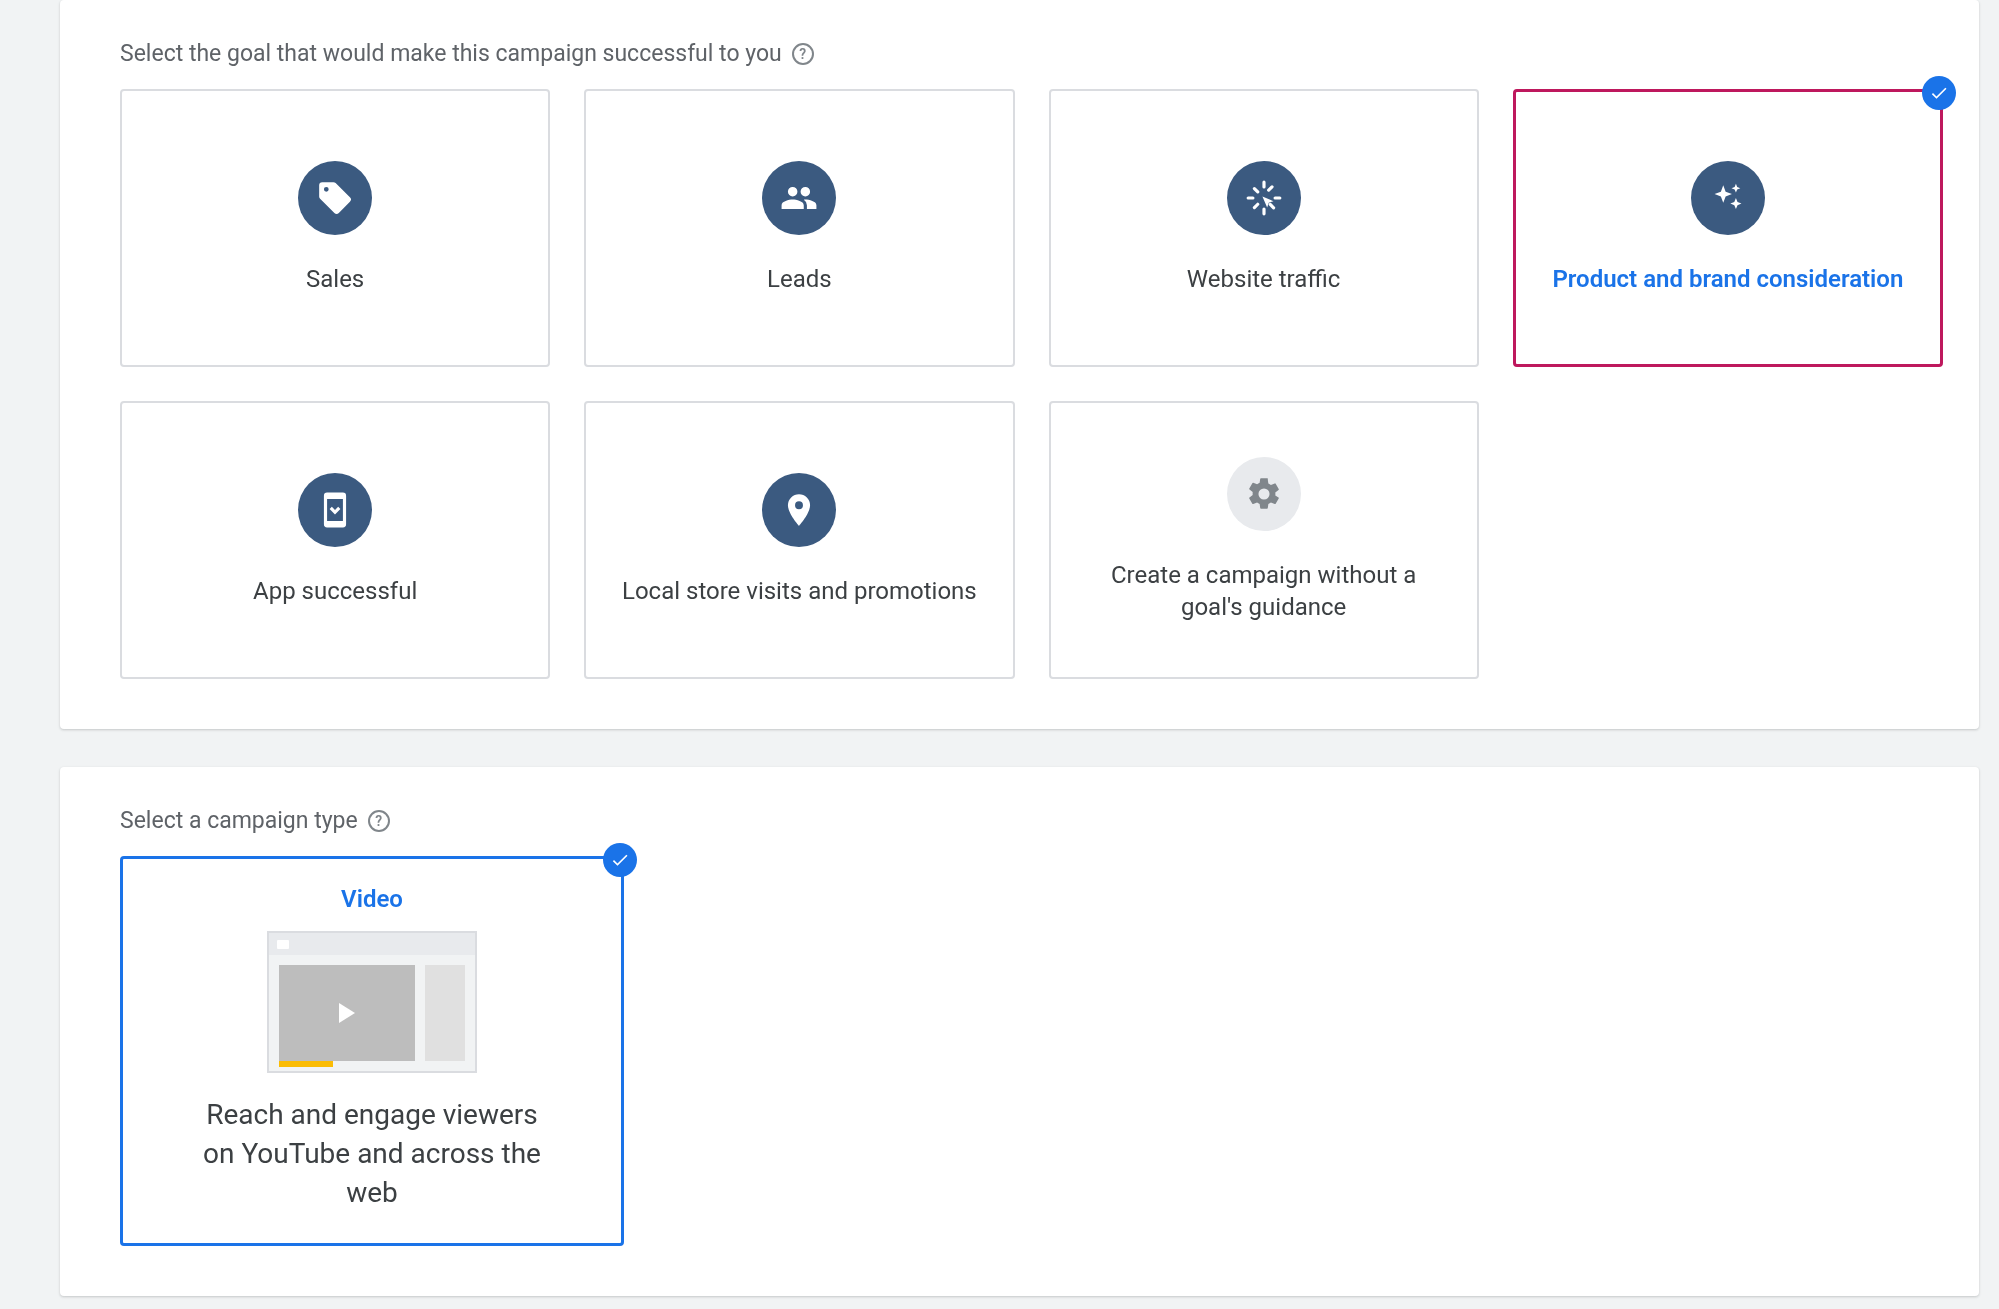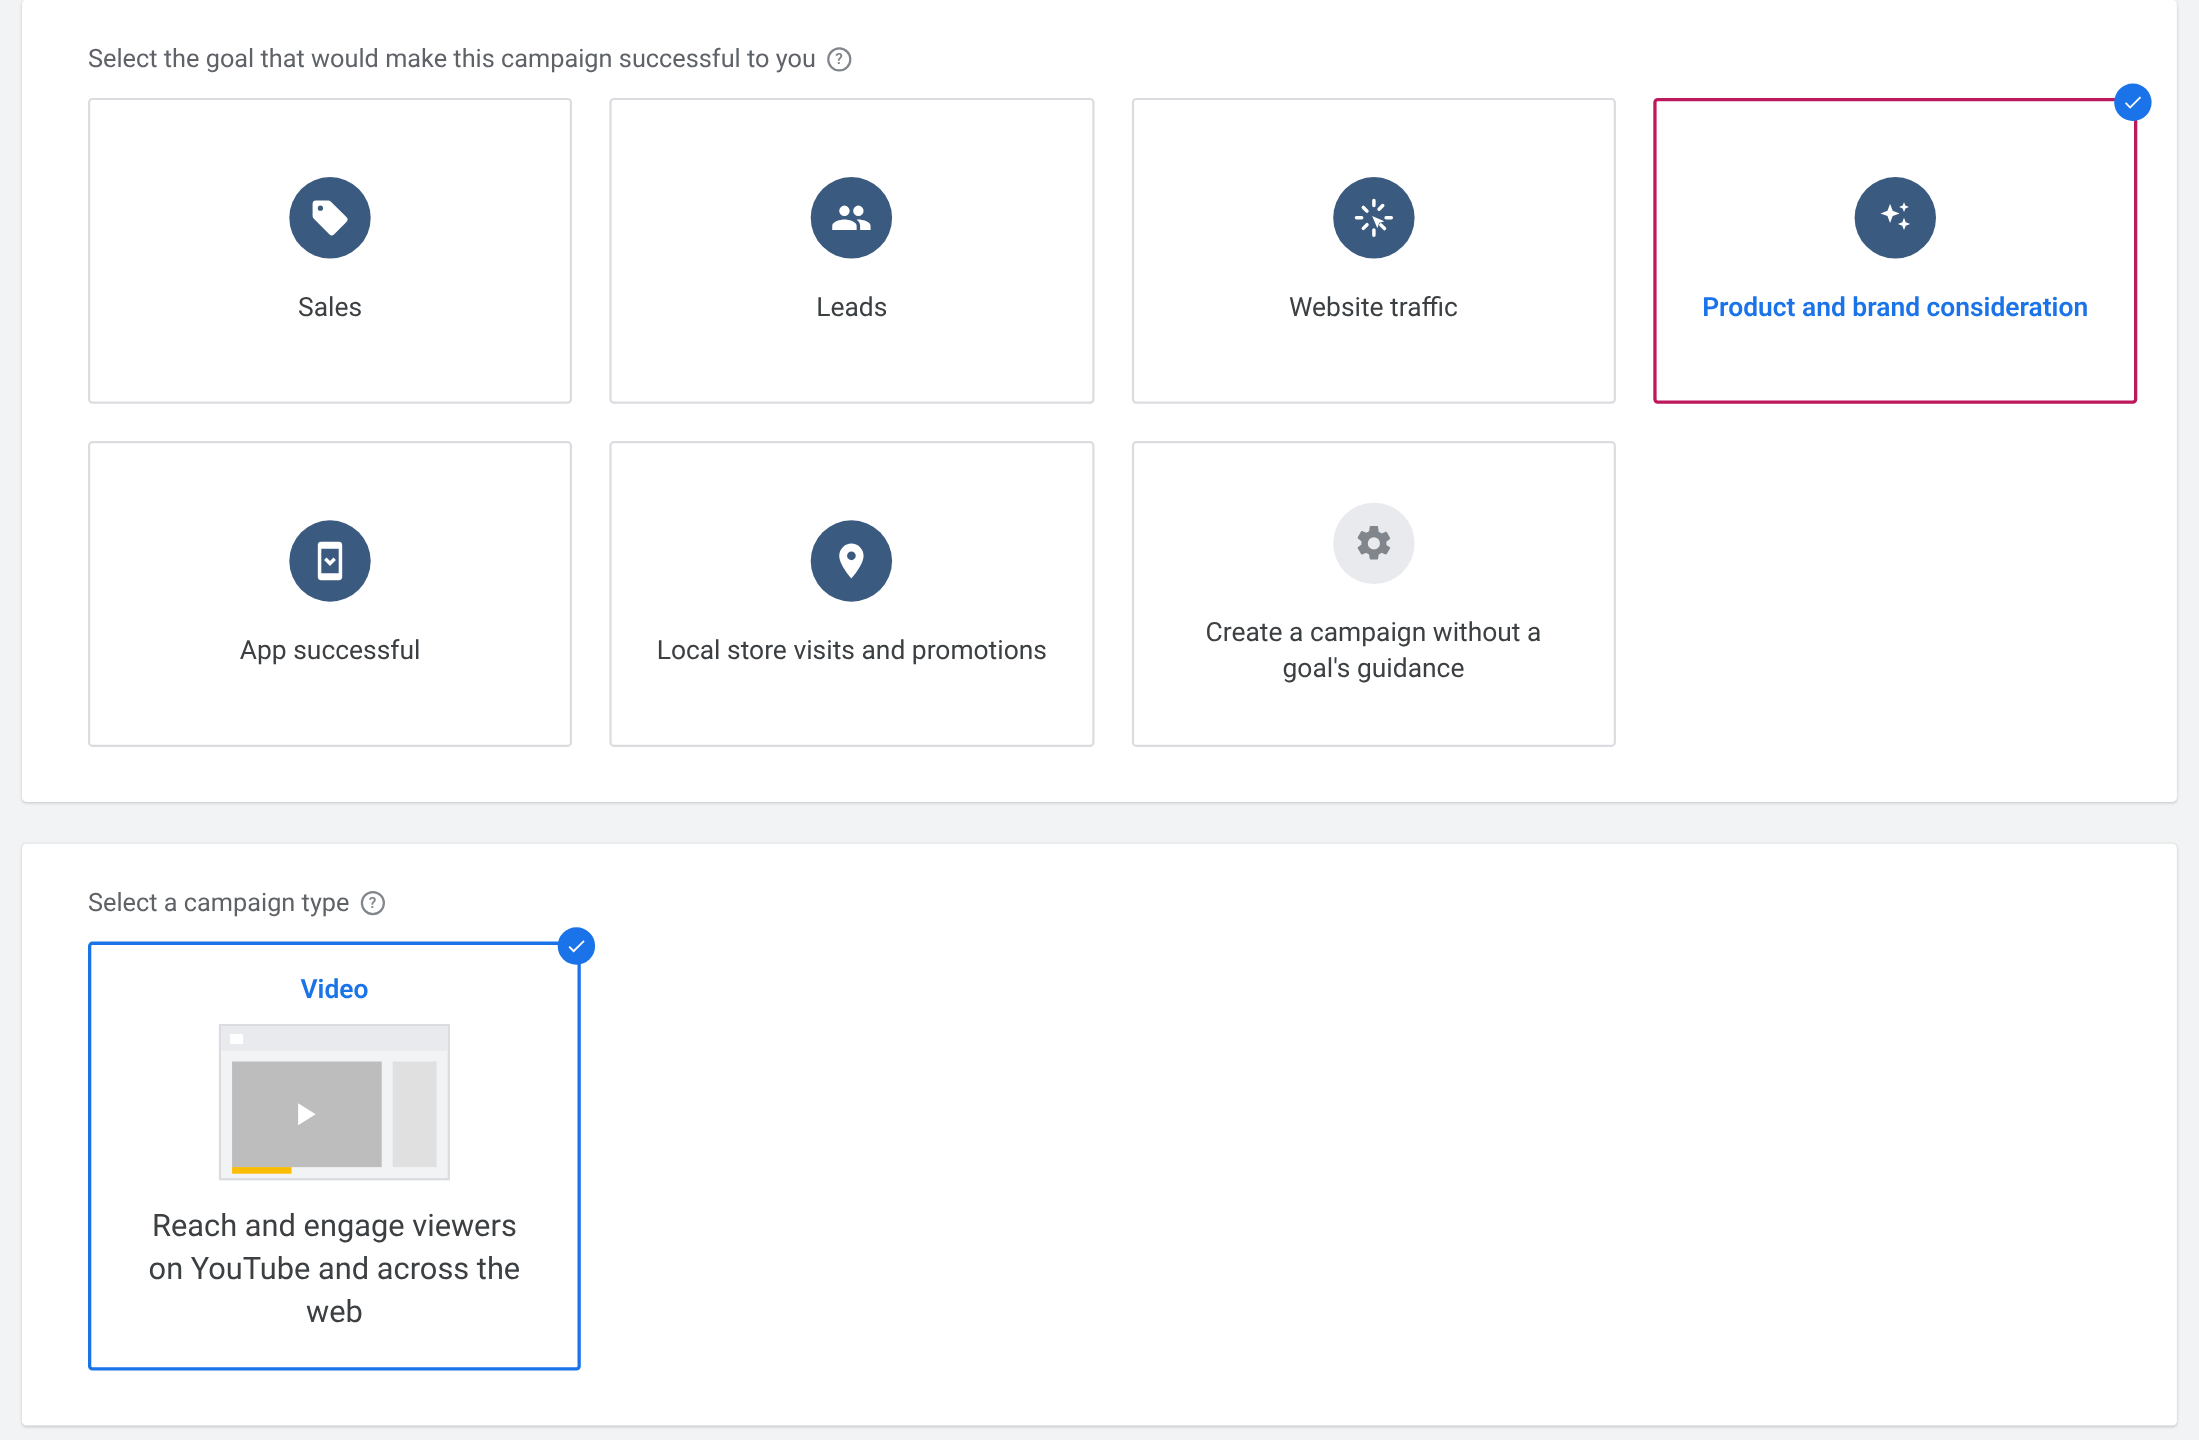--- a/index.html
+++ b/index.html
@@ -13,20 +13,21 @@
   .page {
     width: 1999px;
     padding: 0 20px 30px 20px;
   }
   .panel {
     background: #fff;
     border-radius: 4px;
     box-shadow: 0 1px 3px rgba(60,64,67,.15), 0 1px 2px rgba(60,64,67,.1);
     padding: 40px 36px 50px 60px;
     margin-bottom: 38px;
+    margin-left: 40px;
   }
   .panel-heading {
     display: flex;
     align-items: center;
     font-size: 23px;
     color: #5f6368;
     margin-bottom: 22px;
     font-weight: 400;
   }
   .help-icon {
@@ -104,21 +105,21 @@
     justify-content: center;
   }
   .goal-card.selected .check-badge,
   .type-card.selected .check-badge { display: flex; }
   .check-badge svg { width: 20px; height: 20px; fill: #fff; }
 
   
   .type-row { display: flex; }
   .type-card {
     position: relative;
-    width: 448px;
+    width: 504px;
     border: 3px solid #1a73e8;
     border-radius: 4px;
     padding: 26px 30px 30px 30px;
     text-align: center;
     cursor: pointer;
     background: #fff;
   }
   .type-title {
     color: #1a73e8;
     font-size: 24px;

